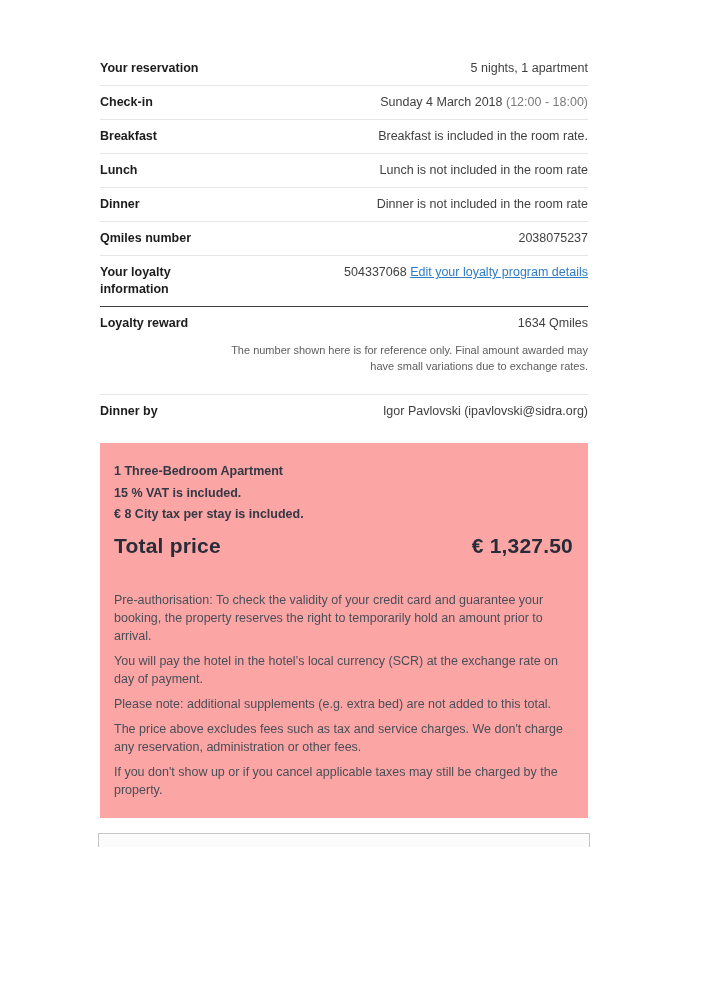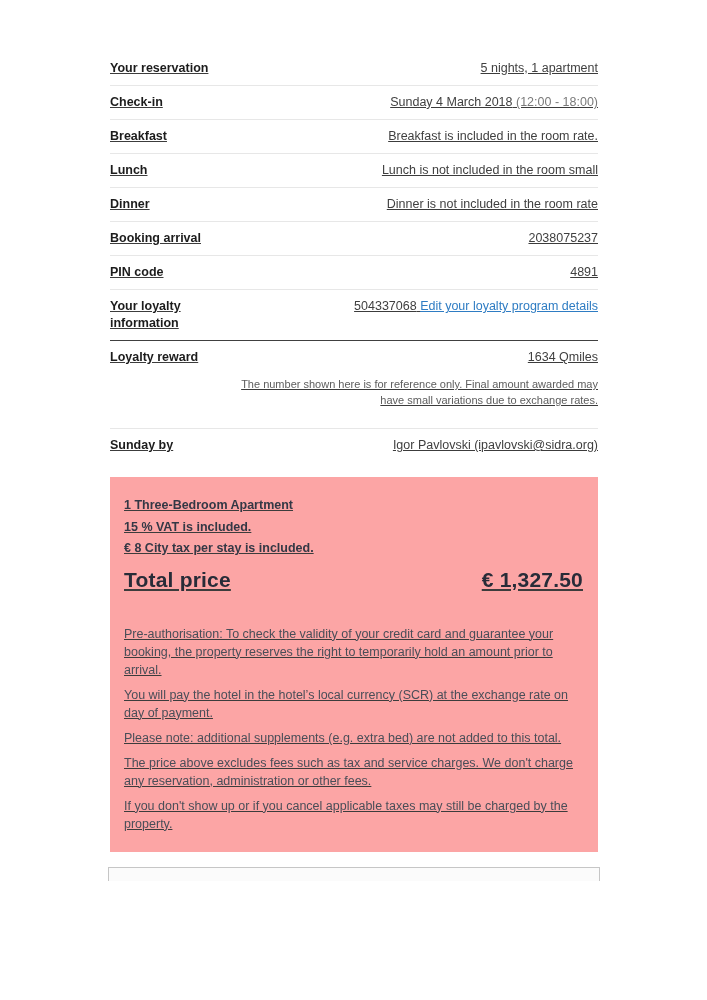--- a/index.html
+++ b/index.html
@@ -6,23 +6,22 @@
   html, body { background: #ffffff; }
   body {
     width: 707px; height: 1000px;
     position: relative;
     font-family: "Liberation Sans", "DejaVu Sans", sans-serif;
     color: #3c3c3c;
     overflow: hidden;
   }
   .content {
     position: absolute;
-    left: 110px; top: 52px;
+    left: 100px; top: 52px;
     width: 488px;
-    text-decoration: underline;
   }
   
   .row {
     display: flex;
     align-items: flex-start;
     justify-content: space-between;
     padding: 8px 0;
     border-top: 1px solid #e7e7e7;
   }
   .row.first { border-top: none; }
@@ -130,53 +129,49 @@
   </div>
 
 
   <div class="row">
     <div class="row-label">Breakfast</div>
     <div class="row-value">Breakfast is included in the room rate.</div>
   </div>
 
   <div class="row">
     <div class="row-label">Lunch</div>
-    <div class="row-value">Lunch is not included in the room small</div>
+    <div class="row-value">Lunch is not included in the room rate</div>
   </div>
 
   <div class="row">
     <div class="row-label">Dinner</div>
     <div class="row-value">Dinner is not included in the room rate</div>
   </div>
 
   <div class="row">
-    <div class="row-label">Booking arrival</div>
+    <div class="row-label">Qmiles number</div>
     <div class="row-value">2038075237</div>
   </div>
 
-  <div class="row">
-    <div class="row-label">PIN code</div>
-    <div class="row-value">4891</div>
-  </div>
 
   <div class="row">
     <div class="row-label">Your loyalty information</div>
     <div class="row-value"><span>504337068</span> <a class="loyalty-link">Edit your loyalty program details</a></div>
   </div>
 
   <div class="row-note-wrap">
     <div class="row">
       <div class="row-label">Loyalty reward</div>
       <div class="row-value">1634 Qmiles</div>
     </div>
     <div class="row-note">The number shown here is for reference only. Final amount awarded may have small variations due to exchange rates.</div>
   </div>
 
   <div class="row">
-    <div class="row-label">Sunday by</div>
+    <div class="row-label">Dinner by</div>
     <div class="row-value">Igor Pavlovski (ipavlovski@sidra.org)</div>
   </div>
 
   <div class="price-panel">
     <div class="panel-line">1 Three-Bedroom Apartment</div>
     <div class="panel-line">15 % VAT is included.</div>
     <div class="panel-line">€ 8 City tax per stay is included.</div>
 
     <div class="total-row">
       <div class="total-label">Total price</div>

